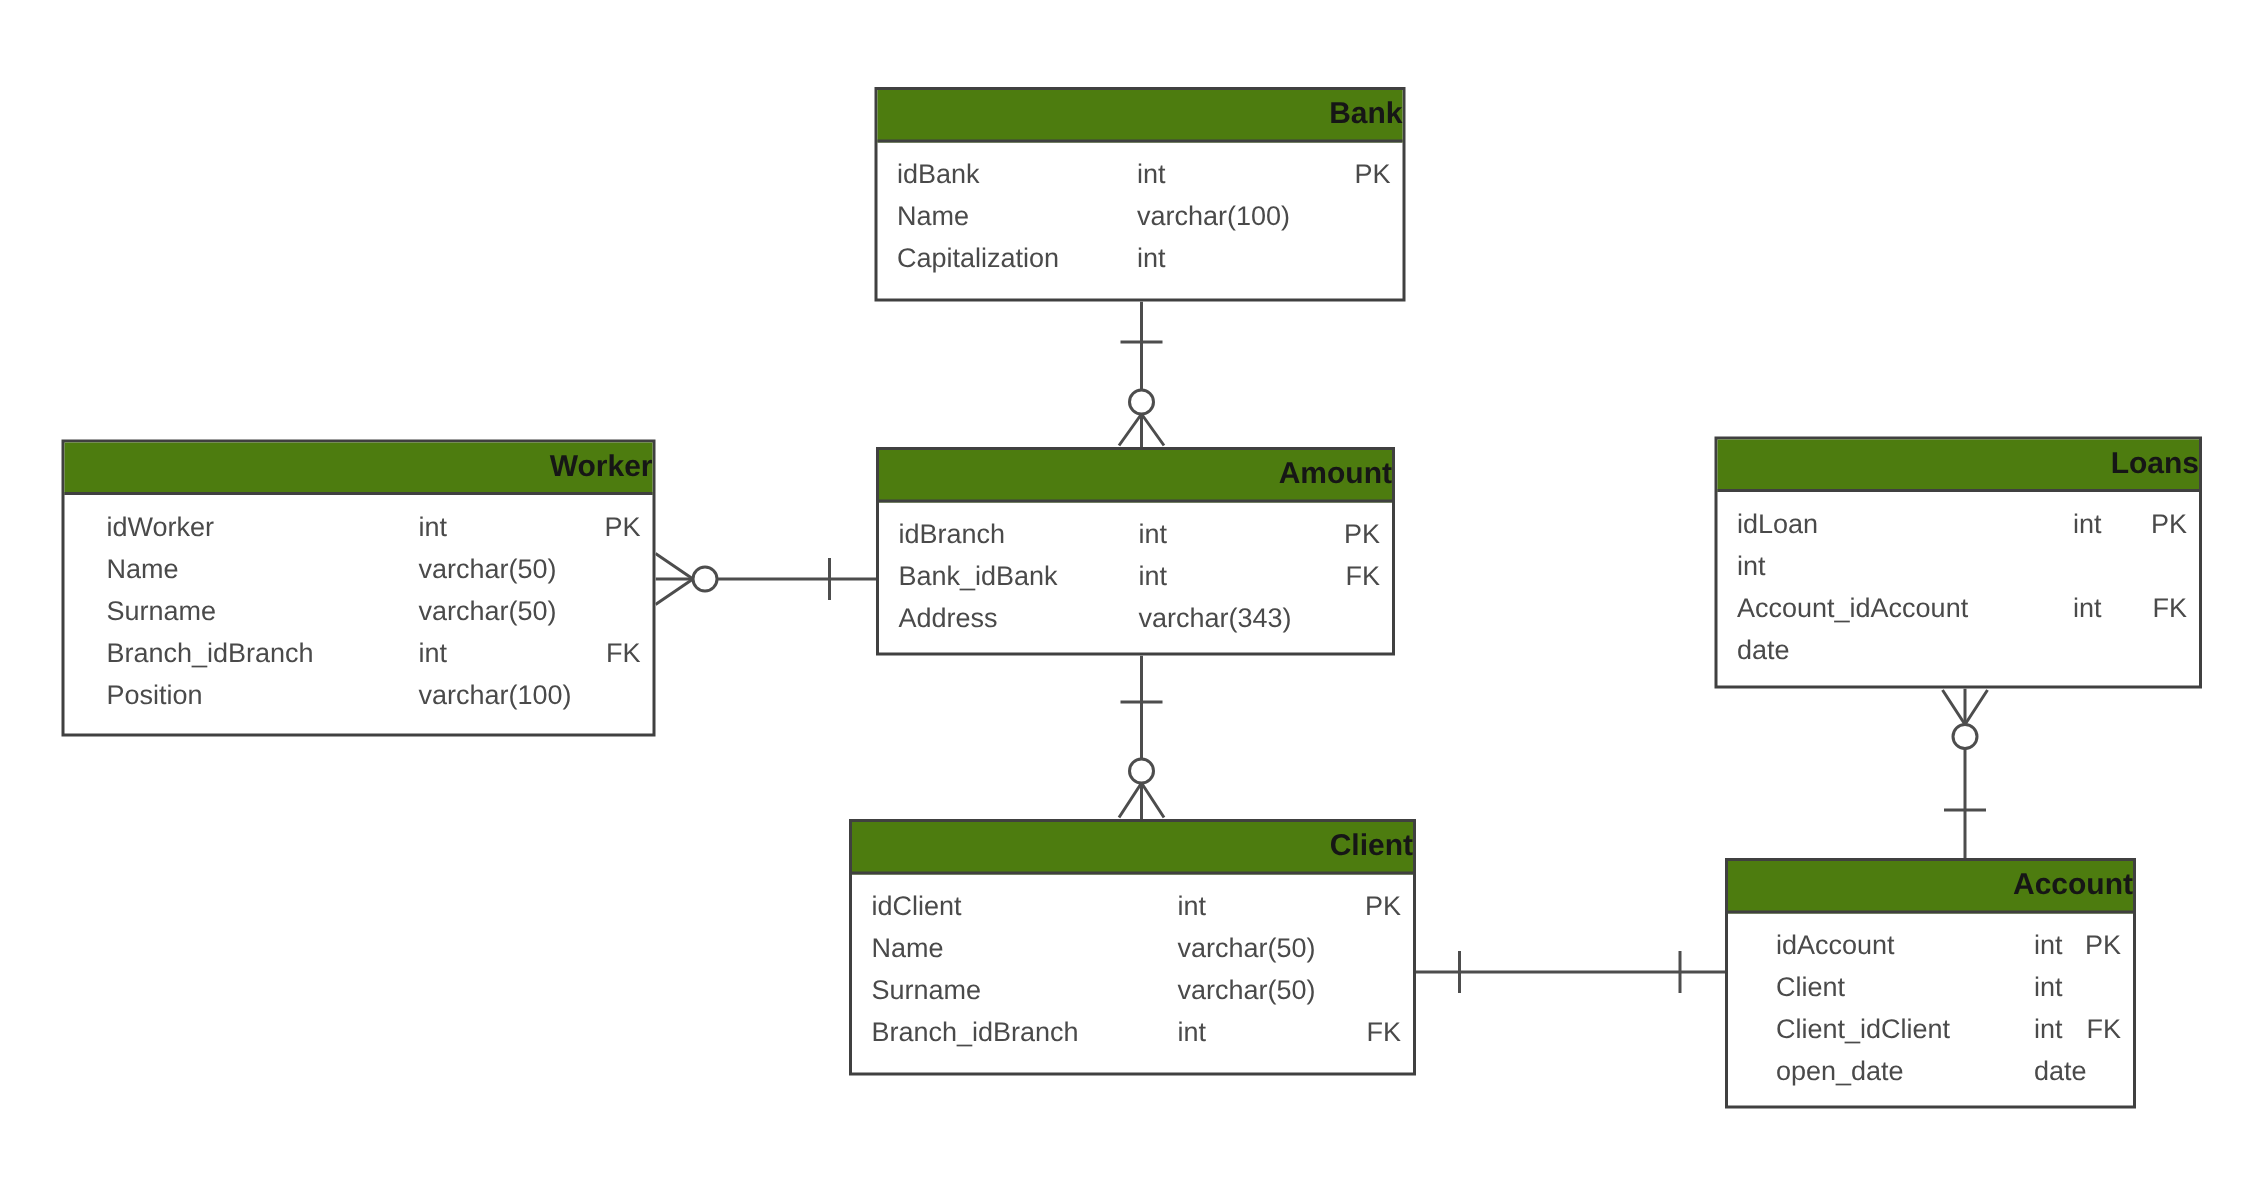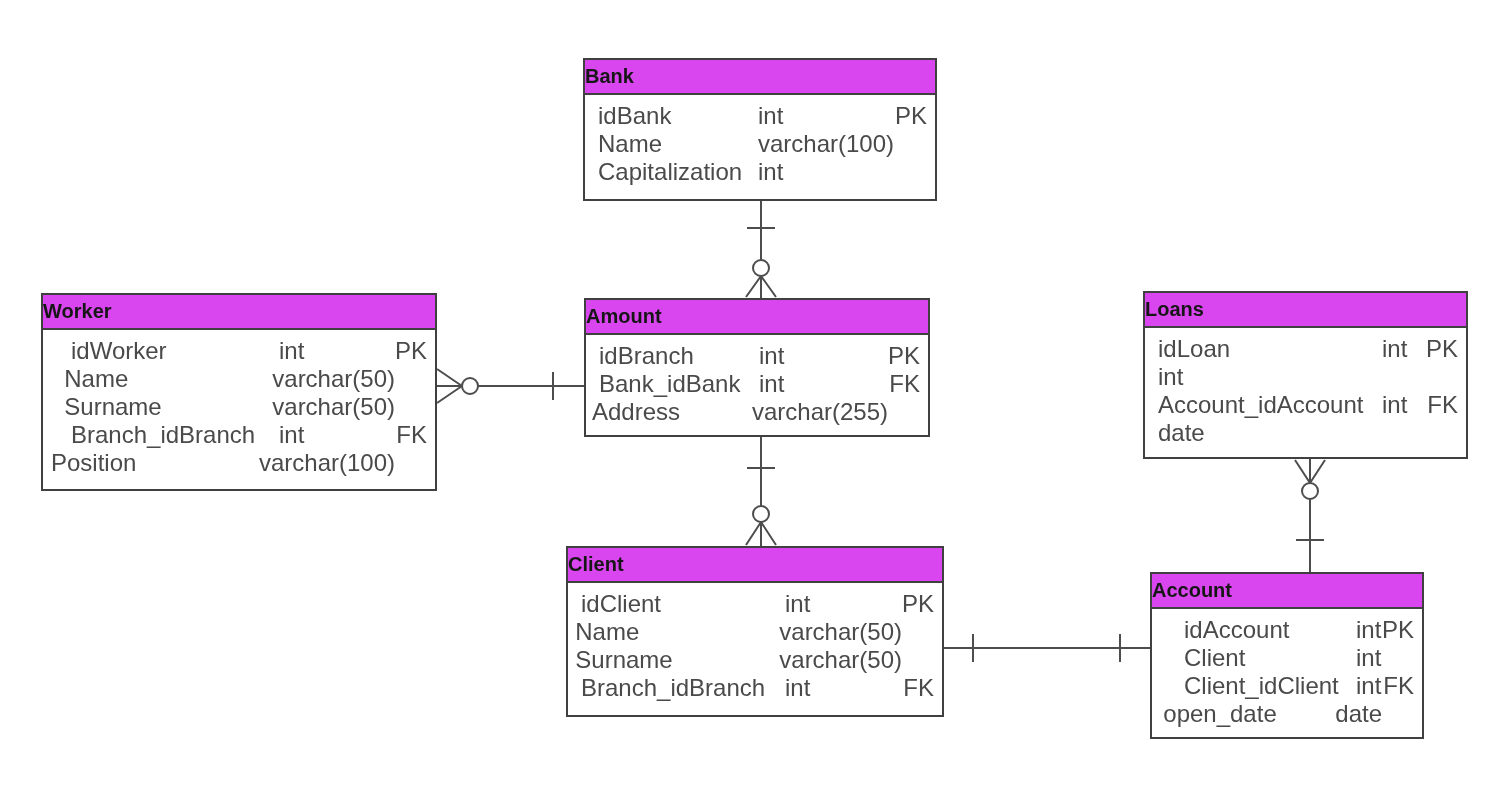--- a/index.html
+++ b/index.html
@@ -8,25 +8,25 @@
     font-family:"Liberation Sans","DejaVu Sans",sans-serif;overflow:hidden;
   }
   .wires{position:absolute;left:0;top:0;}
   .wires path{stroke:#4d4d4d;stroke-width:2;fill:none;}
   .wires circle{stroke:#4d4d4d;stroke-width:2;fill:#ffffff;}
   .entity{
     position:absolute;background:#ffffff;border:2px solid #404040;
     box-sizing:border-box;color:#4a4a4a;
   }
   .entity-title{
-    height:33px;line-height:33px;text-align:left;font-weight:bold;
-    font-size:20px;color:#161616;background:#d946ef;border-bottom:2px solid #404040;
+    height:33px;line-height:33px;text-align:right;font-weight:bold;
+    font-size:20px;color:#161616;background:#4d7c0f;border-bottom:2px solid #404040;
   }
   .entity-body{padding:7px 8px 0 13px;}
-  .row{display:flex;height:28px;line-height:28px;font-size:24px;white-space:nowrap;justify-content:flex-end;}
+  .row{display:flex;height:28px;line-height:28px;font-size:18px;white-space:nowrap;}
   .c-name{flex:0 0 auto;}
   .c-type{flex:1 1 auto;}
   .c-key{flex:0 0 32px;text-align:right;}
 
   .e-bank   {left:583px; top:58px;  width:354px; height:143px;}
   .e-worker {left:41px;  top:293px; width:396px; height:198px;}
   .e-branch {left:584px; top:298px; width:346px; height:139px;}
   .e-loans  {left:1143px;top:291px; width:325px; height:168px;}
   .e-client {left:566px; top:546px; width:378px; height:171px;}
   .e-account{left:1150px;top:572px; width:274px; height:167px;}
@@ -135,21 +135,21 @@
         <span class="c-type">int</span>
         <span class="c-key">PK</span>
       </div>
       <div class="row">
         <span class="c-name">Bank_idBank</span>
         <span class="c-type">int</span>
         <span class="c-key">FK</span>
       </div>
       <div class="row">
         <span class="c-name">Address</span>
-        <span class="c-type">varchar(255)</span>
+        <span class="c-type">varchar(343)</span>
         <span class="c-key"></span>
       </div>
     </div>
   </div>
 
   <div class="entity e-loans">
     <div class="entity-title">Loans</div>
     <div class="entity-body">
       <div class="row">
         <span class="c-name">idLoan</span>

